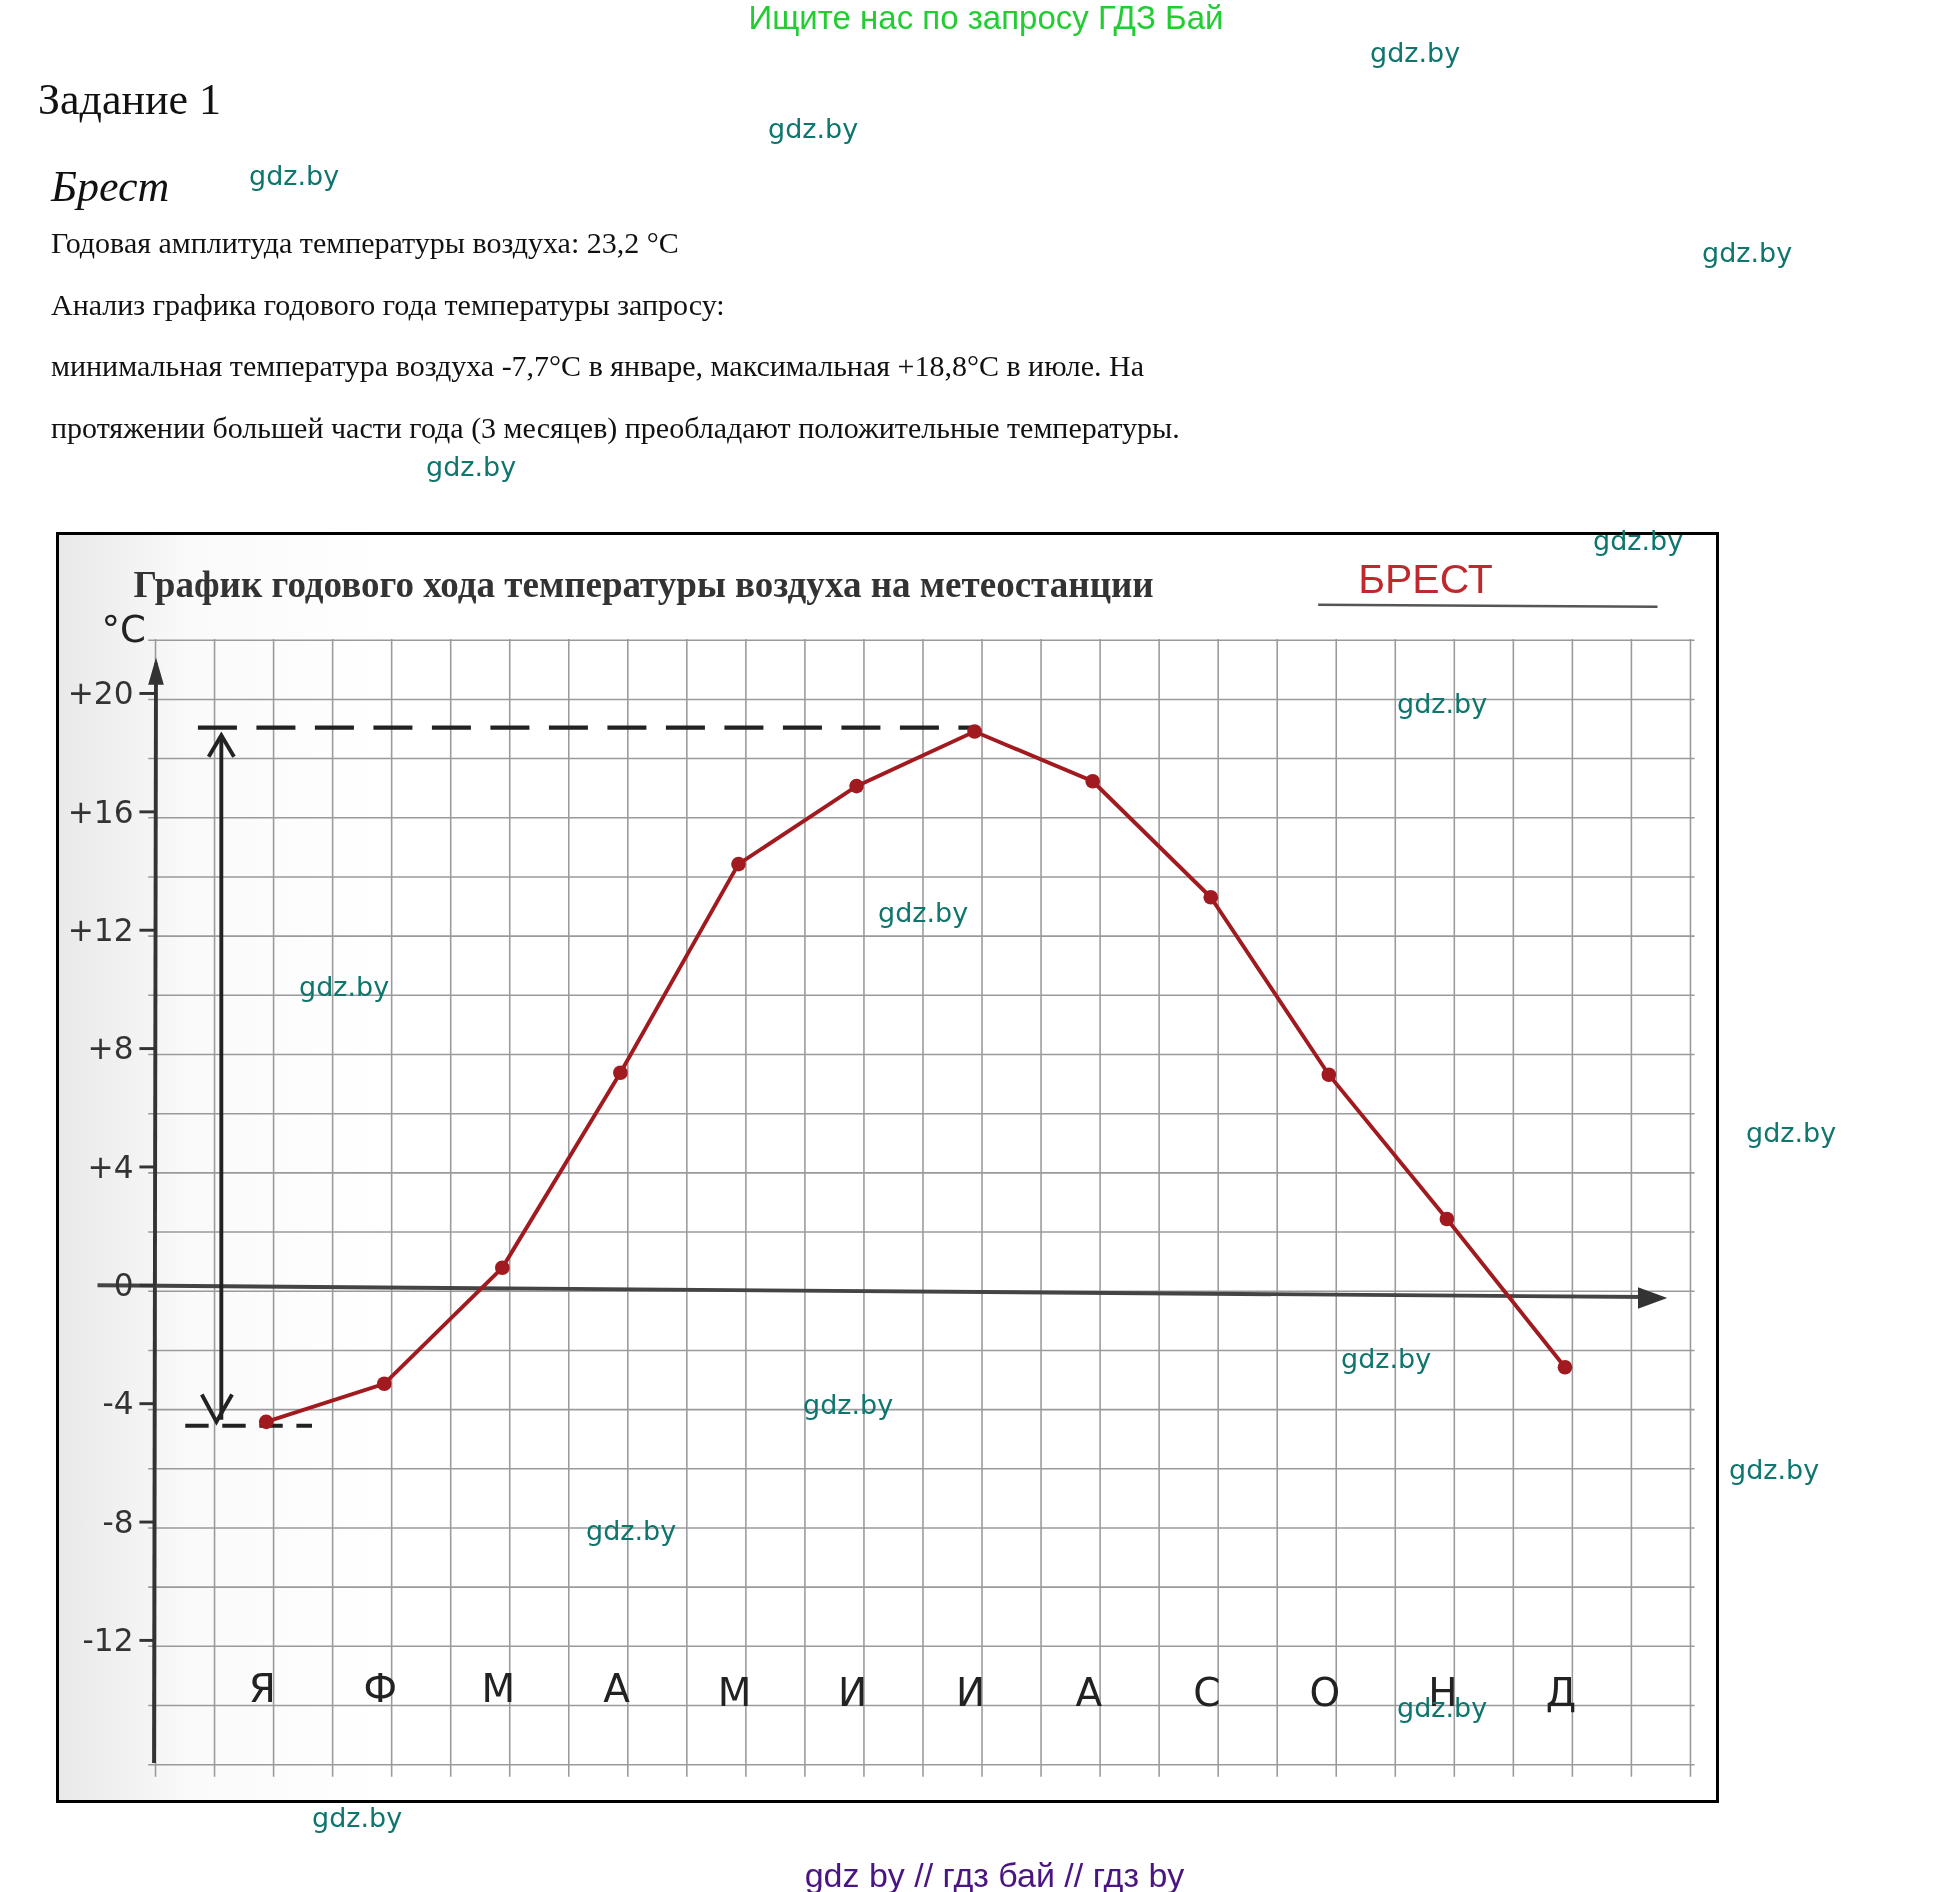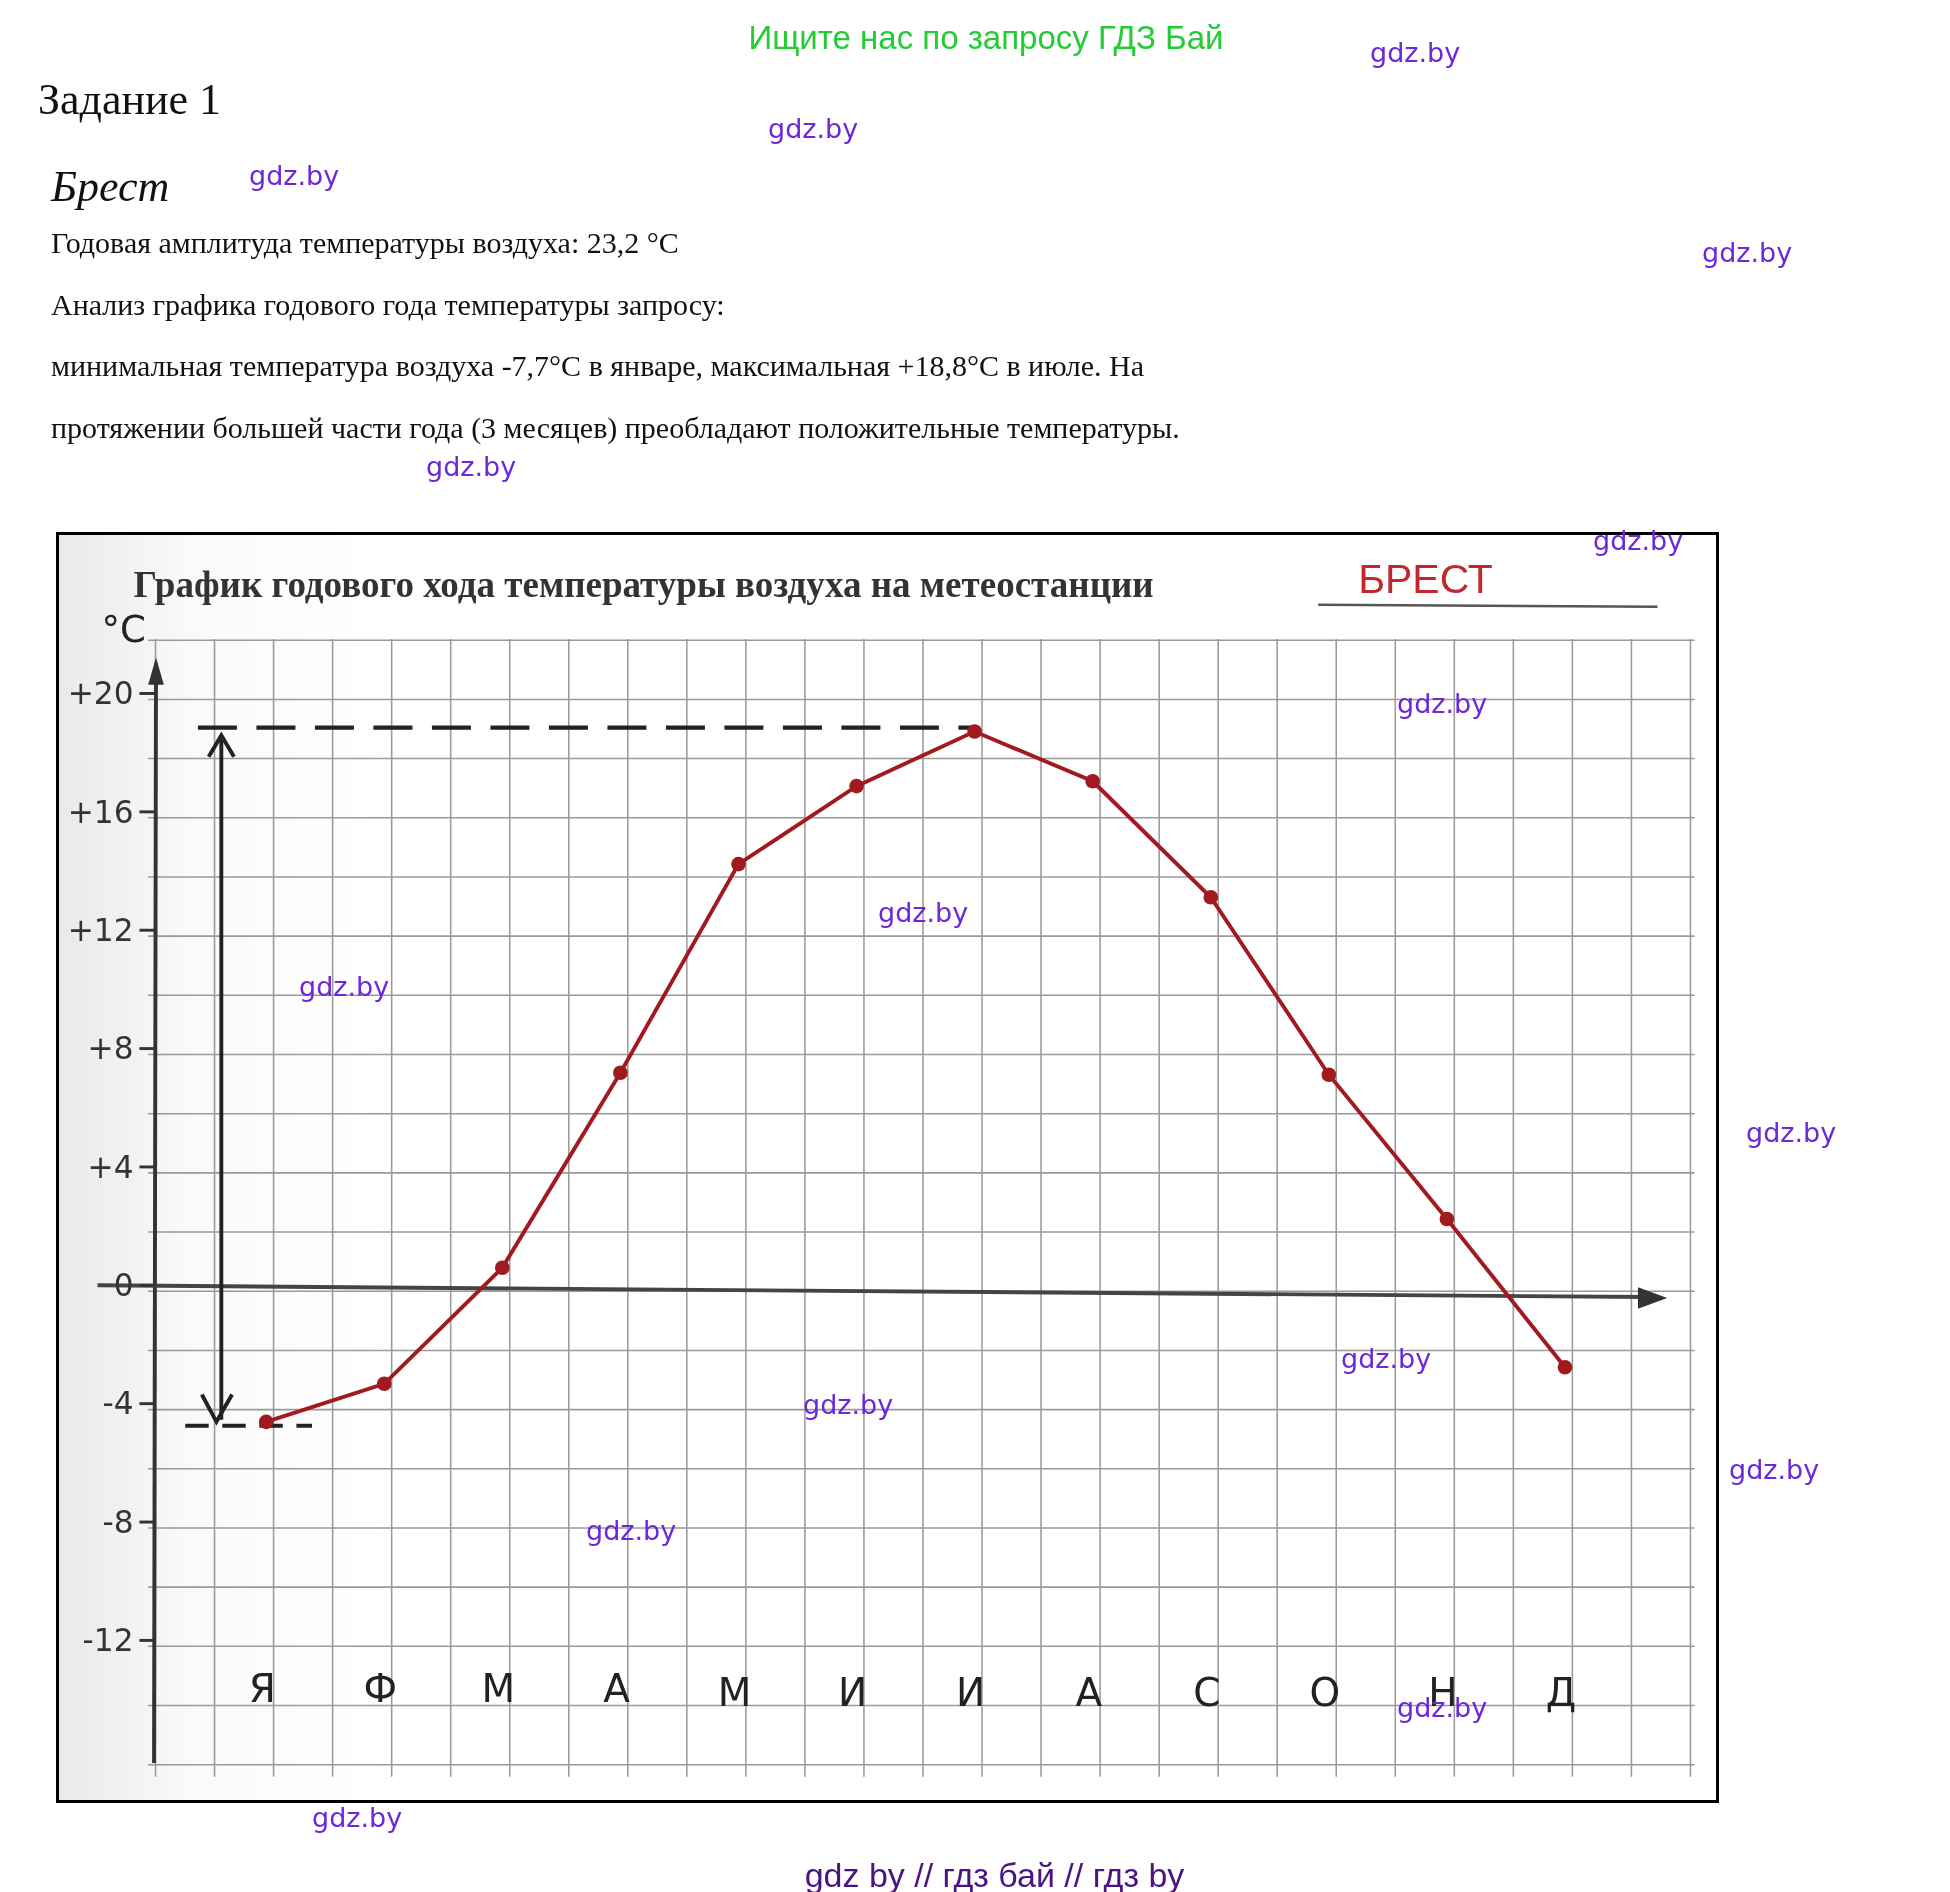--- a/index.html
+++ b/index.html
@@ -1,19 +1,19 @@
 <!DOCTYPE html>
 <html><head>
 <meta charset="utf-8">
 <style>
   html, body { margin:0; padding:0; background:#ffffff; }
   body { width:1950px; height:1893px; position:relative; overflow:hidden; font-family:"Liberation Serif", serif; color:#111; }
   .abs { position:absolute; }
-  .top-banner { left:0; width:100%; top:0; text-align:center; font-family:"Liberation Sans", sans-serif; color:#22cc33; font-size:33px; line-height:35px; padding-left:22px; box-sizing:border-box;margin-top:20px; }
-  .wm { font-family:"DejaVu Sans", sans-serif; font-size:27px; color:#6d28d9; }
+  .top-banner { left:0; width:100%; top:0; text-align:center; font-family:"Liberation Sans", sans-serif; color:#22cc33; font-size:33px; line-height:35px; padding-left:22px; box-sizing:border-box; }
+  .wm { font-family:"DejaVu Sans", sans-serif; font-size:27px; color:#0f766e; }
   .task-title { left:38px; top:74px; font-size:44px; text-underline-offset:5.9px; }
   .city { left:51px; top:161px; font-size:44px; font-style:italic; }
   .line { left:51px; font-size:30px; white-space:nowrap; }
   .chart-frame { left:56px; top:532px; width:1663px; height:1271px; border:3.9px solid #000; box-sizing:border-box; background:linear-gradient(90deg,#e9e9e9 0%, #fafafa 8%, #ffffff 20%, #ffffff 100%); }
   .footer { left:0; width:100%; top:1856px; text-align:center; font-family:"Liberation Sans", sans-serif; color:#4a1580; font-size:34px; padding-left:39px; box-sizing:border-box; }
 </style>
 </head>
 <body>
 
 <div class="abs top-banner">Ищите нас по запросу ГДЗ Бай</div>

